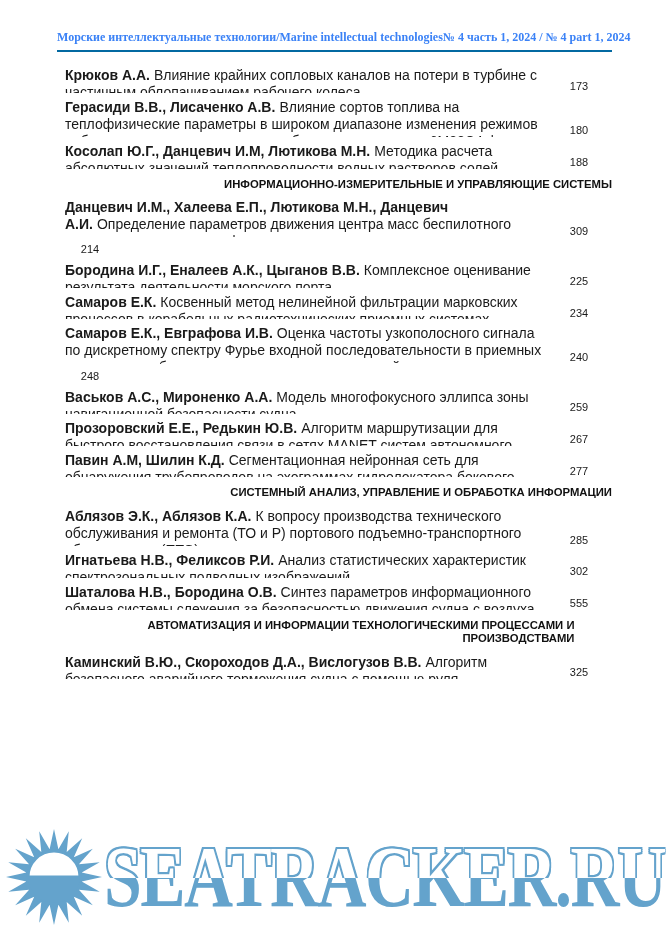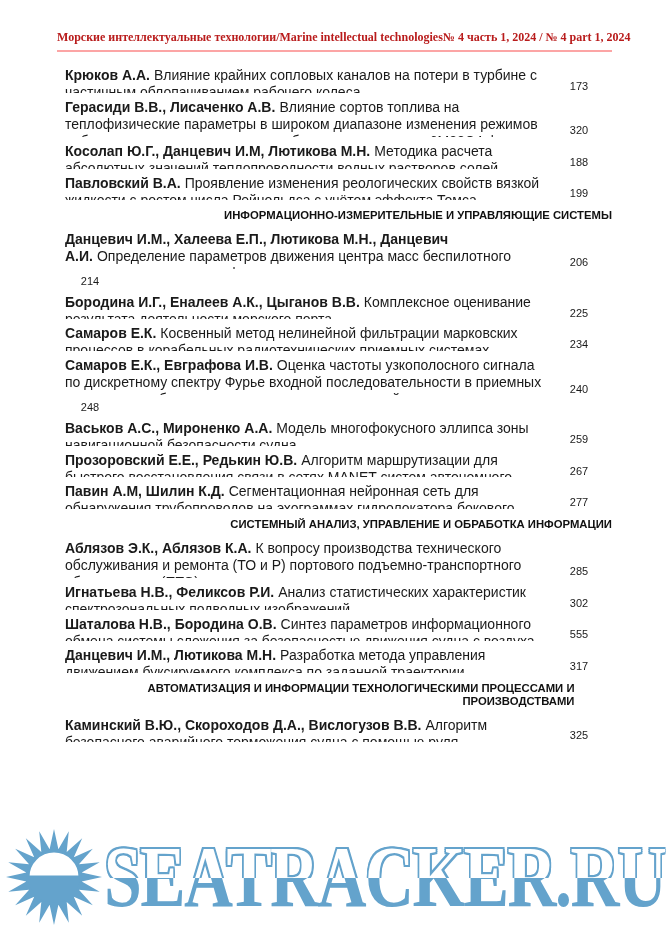--- a/index.html
+++ b/index.html
@@ -12,26 +12,26 @@
     overflow: hidden;
     font-family: "Liberation Sans", "DejaVu Sans", sans-serif;
     color: #1a1a1a;
   }
   .content { padding: 30px 57px 0 57px; }
 
   .header {
     display: flex;
     justify-content: space-between;
     align-items: baseline;
-    border-bottom: 2px solid #fca5a5;
+    border-bottom: 2px solid #0369a1;
     padding-bottom: 5px;
     font-family: "Liberation Serif", "DejaVu Serif", serif;
     font-weight: bold;
     font-size: 12px;
-    color: #b91c1c;
+    color: #3b82f6;
     white-space: nowrap;
   }
 
   .toc { margin-top: 15px; }
 
   .section-heading {
     text-align: right;
     font-weight: bold;
     font-size: 11.3px;
     line-height: 13.5px;
@@ -111,34 +111,30 @@
       <span>№ 4 часть 1, 2024 / № 4 part 1, 2024</span>
     </div>
 
     <div class="toc" id="toc">
         <div class="entry" style="--l: 2;">
           <div class="entry-text"><span class="authors">Крюков А.А.</span><span>Влияние крайних сопловых каналов на потери в турбине с частичным облопачиванием рабочего колеса</span><span class="leader"></span></div>
           <div class="entry-page">173</div>
         </div>
         <div class="entry" style="--l: 3;">
           <div class="entry-text"><span class="authors">Герасиди В.В., Лисаченко А.В.</span><span>Влияние сортов топлива на теплофизические параметры в широком диапазоне изменения режимов работы судового главного среднеоборотного  двигателя 6М32С4 фирмы «МАК» мощностью 2998 кВт</span><span class="leader"></span></div>
-          <div class="entry-page">320</div>
+          <div class="entry-page">180</div>
         </div>
         <div class="entry" style="--l: 2;">
           <div class="entry-text"><span class="authors">Косолап Ю.Г., Данцевич И.М, Лютикова М.Н.</span><span>Методика расчета абсолютных значений теплопроводности водных растворов солей</span><span class="leader"></span></div>
           <div class="entry-page">188</div>
         </div>
-        <div class="entry" style="--l: 2;">
-          <div class="entry-text"><span class="authors">Павловский В.А.</span><span>Проявление изменения реологических свойств вязкой жидкости с ростом числа Рейнольдса с учётом эффекта Томса</span><span class="leader"></span></div>
-          <div class="entry-page">199</div>
-        </div>
         <div class="section-heading">ИНФОРМАЦИОННО-ИЗМЕРИТЕЛЬНЫЕ И УПРАВЛЯЮЩИЕ СИСТЕМЫ</div>
         <div class="entry" style="--l: 3;">
           <div class="entry-text"><span class="authors">Данцевич И.М., Халеева Е.П., Лютикова М.Н., Данцевич А.И.</span><span>Определение параметров движения центра масс беспилотного судна с использованием функционального дополнения дифференциально-фазовых корректирующих станций ГЛОНАСС</span><span class="leader"></span></div>
-          <div class="entry-page">206</div>
+          <div class="entry-page">309</div>
         </div>
         <div class="entry" style="--l: 2;">
           <div class="entry-page">214</div>
         </div>
         <div class="entry" style="--l: 2;">
           <div class="entry-text"><span class="authors">Бородина И.Г., Еналеев А.К., Цыганов В.В.</span><span>Комплексное оценивание результата деятельности морского порта</span><span class="leader"></span></div>
           <div class="entry-page">225</div>
         </div>
         <div class="entry" style="--l: 2;">
           <div class="entry-text"><span class="authors">Самаров Е.К.</span><span>Косвенный метод нелинейной фильтрации марковских процессов в корабельных радиотехнических приемных системах</span><span class="leader"></span></div>
@@ -169,24 +165,20 @@
           <div class="entry-page">285</div>
         </div>
         <div class="entry" style="--l: 2;">
           <div class="entry-text"><span class="authors">Игнатьева Н.В., Феликсов Р.И.</span><span>Анализ статистических характеристик спектрозональных подводных изображений</span><span class="leader"></span></div>
           <div class="entry-page">302</div>
         </div>
         <div class="entry" style="--l: 2;">
           <div class="entry-text"><span class="authors">Шаталова Н.В., Бородина О.В.</span><span>Синтез параметров информационного обмена системы слежения за безопасностью движения судна с воздуха</span><span class="leader"></span></div>
           <div class="entry-page">555</div>
         </div>
-        <div class="entry" style="--l: 2;">
-          <div class="entry-text"><span class="authors">Данцевич И.М., Лютикова  М.Н.</span><span>Разработка метода управления движением буксируемого комплекса по заданной траектории</span><span class="leader"></span></div>
-          <div class="entry-page">317</div>
-        </div>
         <div class="section-heading two-line">АВТОМАТИЗАЦИЯ И ИНФОРМАЦИИ ТЕХНОЛОГИЧЕСКИМИ ПРОЦЕССАМИ И ПРОИЗВОДСТВАМИ</div>
         <div class="entry" style="--l: 2;">
           <div class="entry-text"><span class="authors">Каминский В.Ю., Скороходов Д.А., Вислогузов В.В.</span><span>Алгоритм безопасного аварийного торможения судна с помощью руля</span><span class="leader"></span></div>
           <div class="entry-page">325</div>
         </div>
       </div>
   </div>
 
   <div class="watermark">
     <svg class="sun" viewBox="0 0 100 100">

